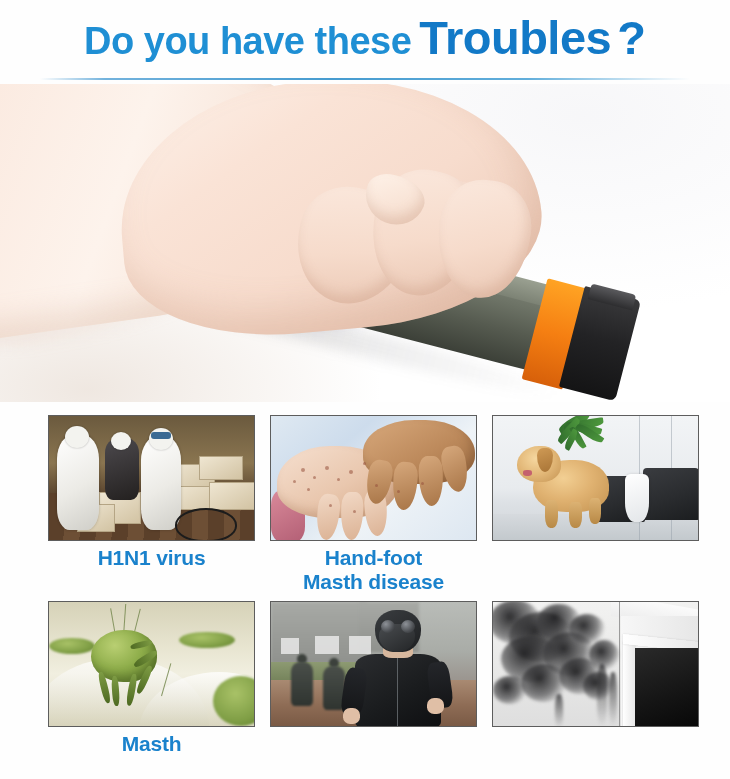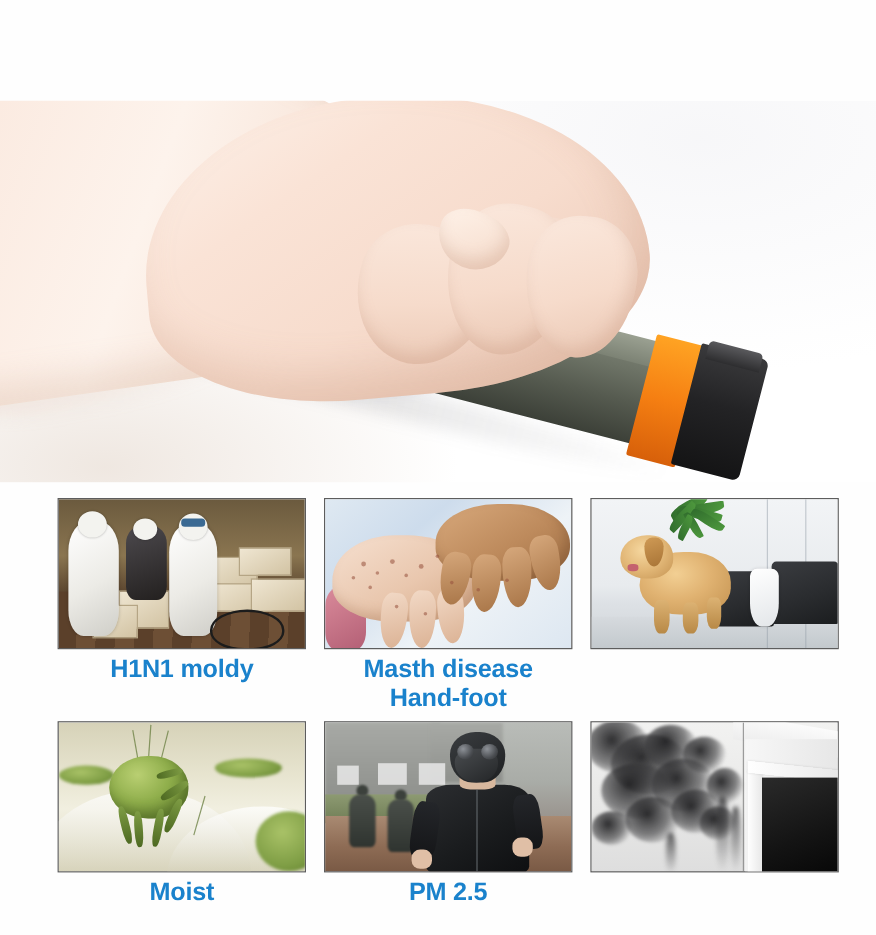--- a/index.html
+++ b/index.html
@@ -624,20 +624,26 @@
     background: linear-gradient(to bottom, rgba(45,45,47,0.75), rgba(120,120,122,0));
     filter: blur(1.6px);
     border-radius: 40%;
   }
 </style>
 </head>
 <body>
 
 <div class="page">
 
+  <div class="header">
+    <div class="title">
+      <span class="title-lead">Do you have these</span><span class="title-main">Troubles</span><span class="title-mark">?</span>
+    </div>
+    <div class="header-rule"></div>
+  </div>
 
   <div class="hero">
     <div class="hero-bg"></div>
 
     <div class="wand">
       <div class="wand-shadow"></div>
       <div class="wand-body"></div>
       <div class="wand-top"></div>
       <div class="wand-dent"></div>
       <div class="band-far"></div>
@@ -678,21 +684,21 @@
           <div class="h1-head" style="left:62px; top:16px; width:20px; height:18px;"></div>
           <div class="h1-suit" style="left:8px;  top:18px; width:42px; height:96px;"></div>
           <div class="h1-head" style="left:16px; top:10px; width:24px; height:22px;"></div>
           <div class="h1-suit" style="left:92px; top:20px; width:40px; height:94px;"></div>
           <div class="h1-head" style="left:100px;top:12px; width:24px; height:22px;"></div>
           <div class="h1-visor" style="left:102px;top:16px; width:20px; height:7px;"></div>
           <div class="h1-cart" style="left:126px;top:92px; width:58px; height:30px;"></div>
         </div>
       </div>
       <div class="cell-label">
-        <span class="cell-label-lines">H1N1 moldy</span>
+        <span class="cell-label-lines">H1N1 virus</span>
       </div>
     </div>
 
     <div class="cell cell-c1 cell-r0">
       <div class="thumb">
         <div class="thumb-inner art-hfm">
           <div class="hfm-pink" style="left:0px;  top:74px; width:34px; height:52px;"></div>
           <div class="hfm-hand" style="left:6px;  top:30px; width:120px; height:72px;"></div>
           <div class="hfm-finger" style="left:46px; top:78px; width:22px; height:46px; transform:rotate(6deg);"></div>
           <div class="hfm-finger" style="left:70px; top:76px; width:22px; height:48px; transform:rotate(2deg);"></div>
@@ -711,22 +717,22 @@
           <div class="hfm-rash" style="left:58px; top:88px; width:3px; height:3px;"></div>
           <div class="hfm-rash" style="left:82px; top:94px; width:3px; height:3px;"></div>
           <div class="hfm-rash" style="left:104px;top:68px; width:3px; height:3px;"></div>
           <div class="hfm-rash" style="left:126px;top:74px; width:3px; height:3px;"></div>
           <div class="hfm-rash" style="left:150px;top:66px; width:3px; height:3px;"></div>
           <div class="hfm-rash" style="left:22px; top:64px; width:3px; height:3px;"></div>
           <div class="hfm-rash" style="left:92px; top:46px; width:3px; height:3px;"></div>
         </div>
       </div>
       <div class="cell-label">
+        <span class="cell-label-lines">Hand-foot</span>
         <span class="cell-label-lines">Masth disease</span>
-        <span class="cell-label-lines">Hand-foot</span>
       </div>
     </div>
 
     <div class="cell cell-c2 cell-r0">
       <div class="thumb">
         <div class="thumb-inner art-pet">
           <div class="pet-floor" style="height:26px;"></div>
           <div class="pet-wallline" style="left:146px;"></div>
           <div class="pet-wallline" style="left:178px;"></div>
           <div class="pet-plant" style="left:62px;  top:2px;  width:34px; height:10px; transform:rotate(-28deg);"></div>
@@ -765,21 +771,21 @@
           <div class="mite-body" style="left:42px; top:28px; width:66px; height:52px;"></div>
           <div class="mite-leg" style="left:48px; top:70px; width:7px; height:32px; transform:rotate(-14deg);"></div>
           <div class="mite-leg" style="left:62px; top:74px; width:7px; height:30px; transform:rotate(-4deg);"></div>
           <div class="mite-leg" style="left:82px; top:72px; width:7px; height:32px; transform:rotate(10deg);"></div>
           <div class="mite-leg" style="left:98px; top:64px; width:7px; height:30px; transform:rotate(24deg);"></div>
           <div class="mite-leg" style="left:104px;top:50px; width:7px; height:26px; transform:rotate(58deg);"></div>
           <div class="mite-leg" style="left:100px;top:40px; width:6px; height:22px; transform:rotate(76deg);"></div>
         </div>
       </div>
       <div class="cell-label">
-        <span class="cell-label-lines">Moist</span>
+        <span class="cell-label-lines">Masth</span>
       </div>
     </div>
 
     <div class="cell cell-c1 cell-r1">
       <div class="thumb">
         <div class="thumb-inner art-pm">
           <div class="pm-building" style="left:0px;  top:0px; width:96px; height:62px;"></div>
           <div class="pm-building" style="left:88px; top:0px; width:60px; height:50px;"></div>
           <div class="pm-grass" style="left:0px; top:60px; width:120px; height:24px;"></div>
           <div class="pm-track" style="height:46px;"></div>
@@ -796,23 +802,20 @@
           <div class="pm-hand" style="left:72px; top:106px; width:17px; height:16px;"></div>
           <div class="pm-hand" style="left:156px;top:96px;  width:17px; height:16px;"></div>
           <div class="pm-neck" style="left:112px;top:42px;  width:30px; height:14px;"></div>
           <div class="pm-head" style="left:104px;top:8px;   width:46px; height:42px;"></div>
           <div class="pm-mask" style="left:108px;top:22px;  width:36px; height:28px;"></div>
           <div class="pm-goggle" style="left:110px;top:18px; width:14px; height:13px;"></div>
           <div class="pm-goggle" style="left:130px;top:18px; width:14px; height:13px;"></div>
           <div class="pm-zip" style="left:126px; top:56px; height:70px;"></div>
         </div>
       </div>
-      <div class="cell-label">
-        <span class="cell-label-lines">PM 2.5</span>
-      </div>
     </div>
 
     <div class="cell cell-c2 cell-r1">
       <div class="thumb">
         <div class="thumb-inner art-mold">
           <div class="mold-ceiling" style="left:118px; top:0px; width:90px; height:22px; transform:skewY(10deg);"></div>
           <div class="mold-wall-r" style="left:128px; top:14px; width:80px; height:112px;"></div>
           <div class="mold-corner" style="left:126px; top:0px; height:126px;"></div>
           <div class="mold-door-frame" style="left:130px; top:40px; width:12px; height:86px;"></div>
           <div class="mold-door-frame" style="left:130px; top:36px; width:78px; height:10px; transform:skewY(6deg);"></div>

